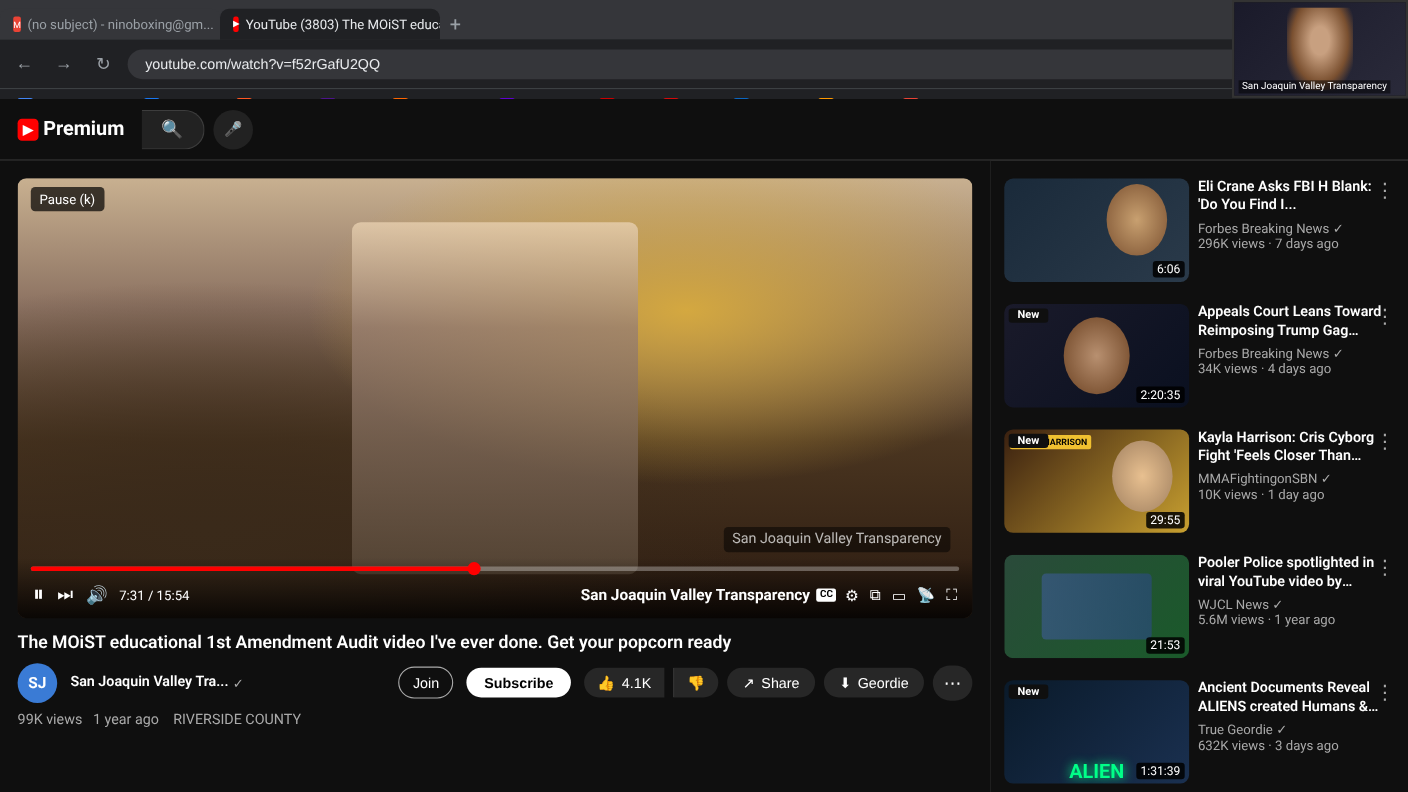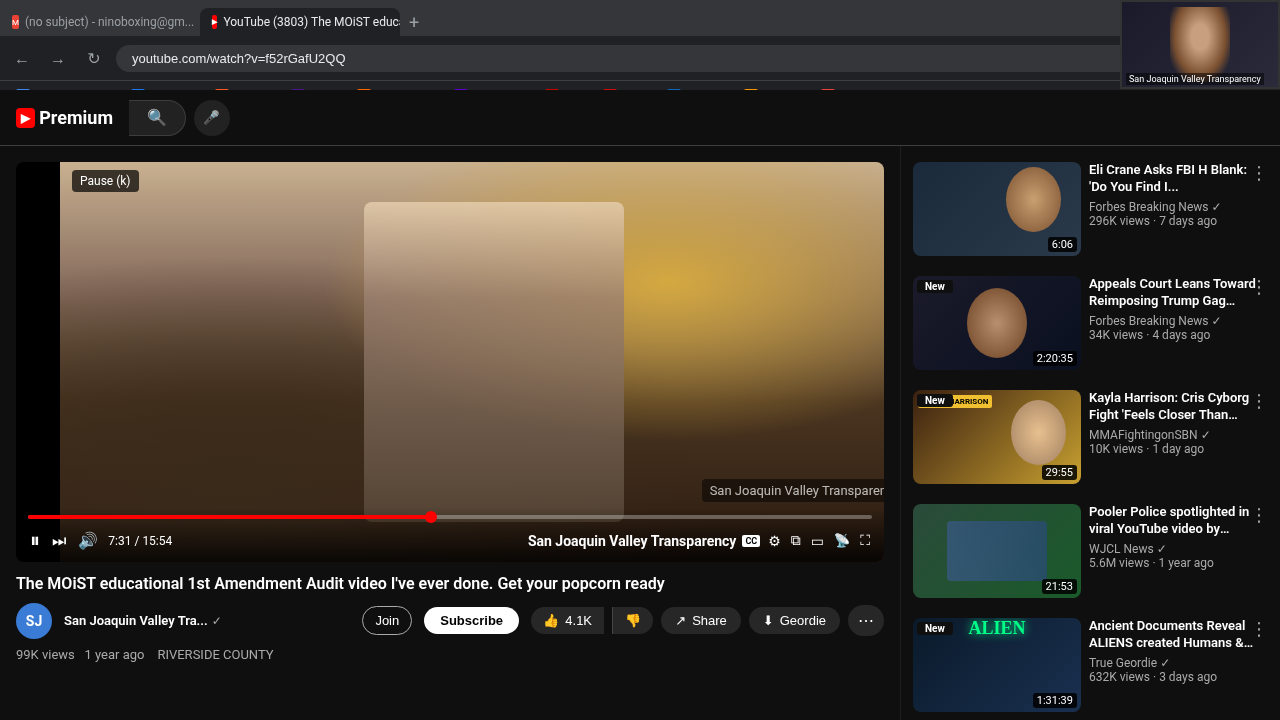--- a/index.html
+++ b/index.html
@@ -31,21 +31,21 @@
     .yt-logo-text { color: white; font-size: 18px; font-weight: 700; }
     .yt-search-container { flex: 1; display: flex; align-items: center; max-width: 560px; }
     .yt-search-input { flex: 1; background: #121212; border: 1px solid #3d3d3d; border-right: none; border-radius: 20px 0 0 20px; padding: 8px 16px; color: #fff; font-size: 15px; outline: none; height: 36px; }
     .yt-search-btn { background: #222; border: 1px solid #3d3d3d; border-left: none; border-radius: 0 20px 20px 0; padding: 0 18px; height: 36px; cursor: pointer; color: #e0e0e0; font-size: 16px; }
     .yt-mic-btn { background: #222; border: none; border-radius: 50%; width: 36px; height: 36px; margin-left: 8px; cursor: pointer; color: #fff; display: flex; align-items: center; justify-content: center; }
 
     
     .yt-main { display: flex; flex: 1; overflow: hidden; }
     .yt-video-section { flex: 1; padding: 16px; overflow-y: auto; background: #0f0f0f; }
     .video-player { position: relative; background: #000; border-radius: 8px; overflow: hidden; width: 100%; aspect-ratio: 16/9; max-height: 400px; }
-    .video-player-inner { width: 100%; height: 100%; background: linear-gradient(135deg, #2a2a2a 0%, #1a1a1a 50%, #3a3020 100%); display: flex; align-items: center; justify-content: center; position: relative; margin-left: 44px; }
+    .video-player-inner { width: 100%; height: 100%; background: linear-gradient(135deg, #2a2a2a 0%, #1a1a1a 50%, #3a3020 100%); display: flex; align-items: center; justify-content: center; position: relative; }
     
     .video-scene { width: 100%; height: 100%; background: 
       radial-gradient(ellipse at 70% 30%, #d4a840 0%, transparent 40%),
       radial-gradient(ellipse at 20% 80%, #3a2a1a 0%, transparent 50%),
       linear-gradient(180deg, #c8b090 0%, #8a7060 30%, #4a3520 60%, #2a1a10 100%); position: relative; overflow: hidden; }
     .video-person { position: absolute; left: 35%; top: 10%; width: 30%; height: 80%; background: linear-gradient(180deg, #e8d0b0 0%, #9a8070 30%, #5a4a3a 100%); border-radius: 8px; opacity: 0.8; }
     .video-overlay-text { position: absolute; bottom: 50px; left: 50%; transform: translateX(-50%); color: white; font-size: 18px; font-weight: bold; text-shadow: 2px 2px 4px rgba(0,0,0,0.8); white-space: nowrap; }
     .video-pause-tooltip { position: absolute; top: 8px; left: 12px; background: rgba(0,0,0,0.7); color: white; padding: 4px 8px; border-radius: 4px; font-size: 12px; }
     .video-controls { position: absolute; bottom: 0; left: 0; right: 0; background: linear-gradient(transparent, rgba(0,0,0,0.8)); padding: 8px 12px 8px; }
     .progress-bar-container { width: 100%; height: 4px; background: rgba(255,255,255,0.3); border-radius: 2px; margin-bottom: 8px; cursor: pointer; }
@@ -354,21 +354,21 @@
             <div class="sidebar-channel-name">WJCL News <span>✓</span></div>
             <div class="sidebar-meta">5.6M views · 1 year ago</div>
           </div>
         </div>
         <button class="sidebar-more-btn">⋮</button>
       </div>
 
       <div class="sidebar-item-wrapper">
         <div class="sidebar-video-item">
           <div class="sidebar-thumb thumb-5">
-            <div style="width:100%;height:100%;display:flex;align-items:flex-start;justify-content:center;position:relative;font-family:Liberation Serif, serif;">
+            <div style="width:100%;height:100%;display:flex;align-items:flex-end;justify-content:center;position:relative;">
               <div style="color:#00ff88;font-size:18px;font-weight:bold;text-shadow:0 0 10px #00ff88;">ALIEN</div>
             </div>
             <div class="thumb-duration">1:31:39</div>
             <div class="thumb-new-badge">New</div>
           </div>
           <div class="sidebar-video-info">
             <div class="sidebar-video-title">Ancient Documents Reveal ALIENS created Humans &amp; Th...</div>
             <div class="sidebar-channel-name">True Geordie <span>✓</span></div>
             <div class="sidebar-meta">632K views · 3 days ago</div>
           </div>

